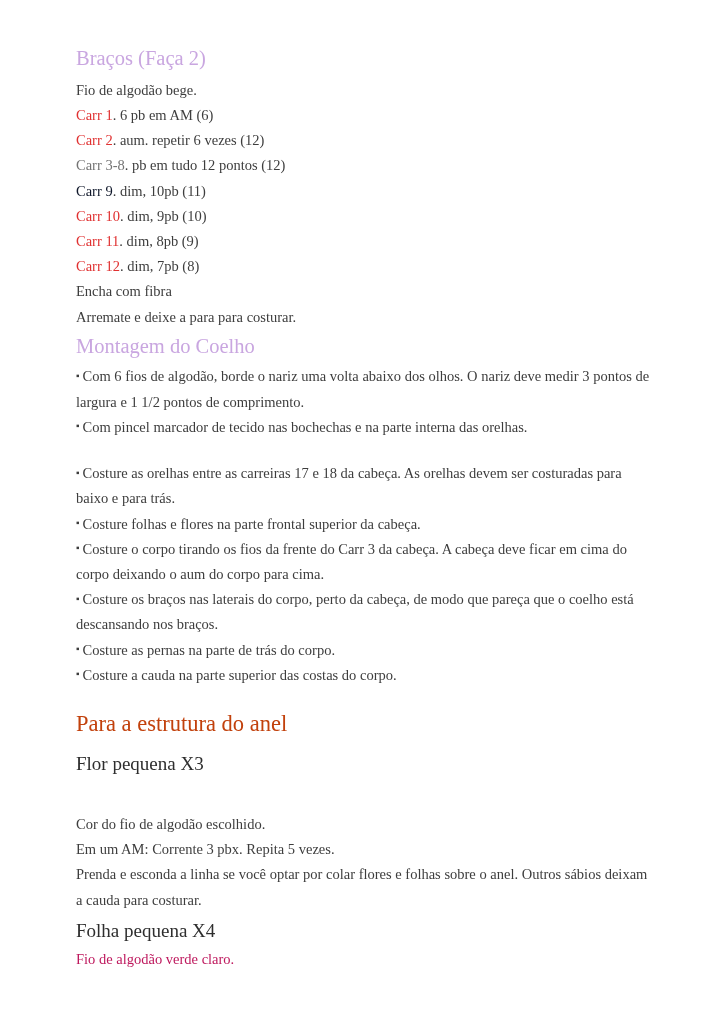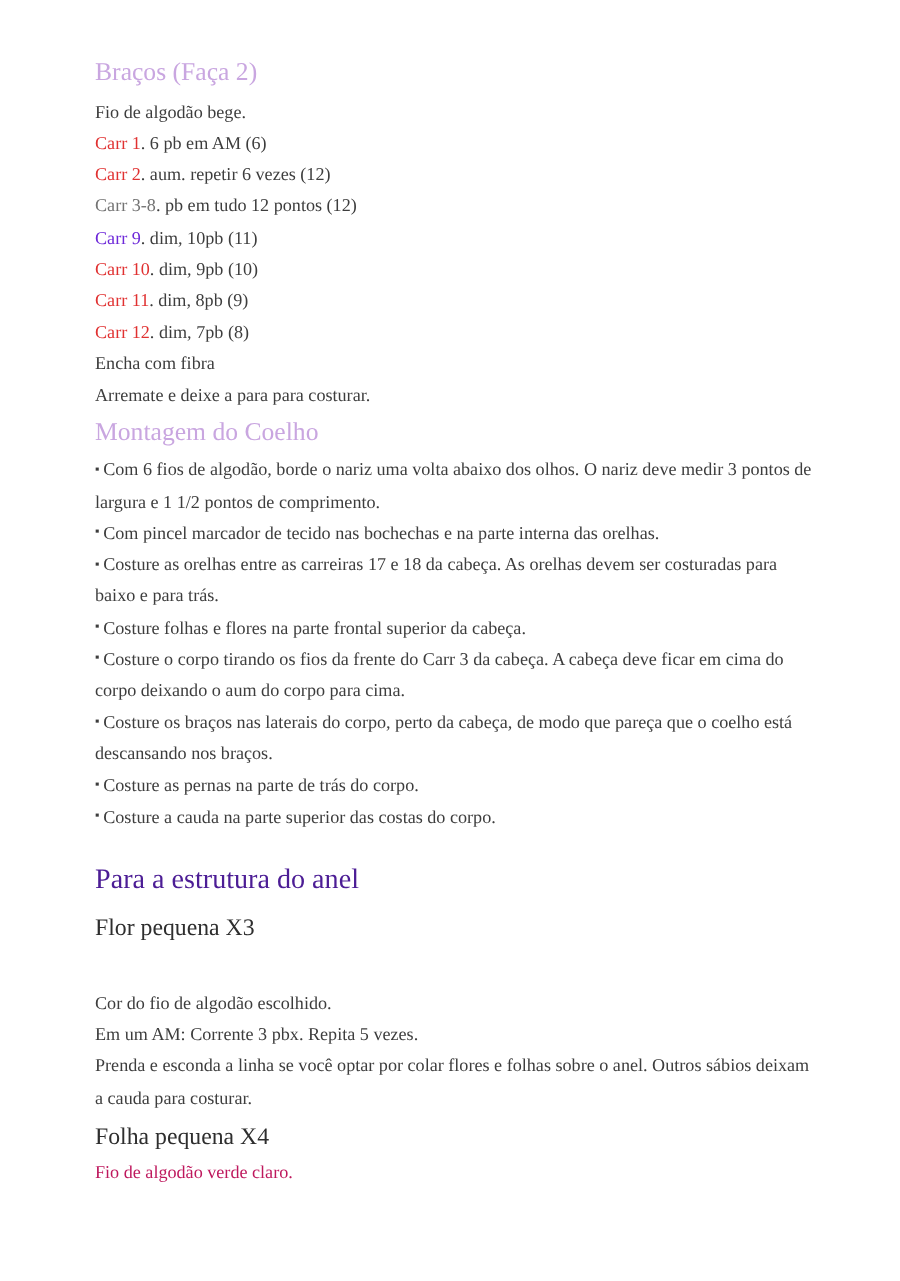--- a/index.html
+++ b/index.html
@@ -97,21 +97,21 @@
     <h2 class="heading heading-1" style="color: rgb(201, 166, 224);">Braços (Faça 2)</h2>
 
     <p class="line" style="color: rgb(61, 61, 61);">Fio de algodão bege.</p>
 
     <p class="line" style="color: rgb(61, 61, 61);"><span class="row-label" style="color: rgb(224, 49, 49);">Carr 1</span><span>. 6 pb em AM (6)</span></p>
 
     <p class="line" style="color: rgb(61, 61, 61);"><span class="row-label" style="color: rgb(224, 49, 49);">Carr 2</span><span>. aum. repetir 6 vezes (12)</span></p>
 
     <p class="line" style="color: rgb(61, 61, 61);"><span class="row-label" style="color: #737373;">Carr 3-8</span><span>. pb em tudo 12 pontos (12)</span></p>
 
-    <p class="line" style="color: rgb(61, 61, 61);"><span class="row-label" style="color: #6d28d9;">Carr 9</span><span>. dim, 10pb (11)</span></p>
+    <p class="line" style="color: rgb(61, 61, 61);"><span class="row-label" style="color: #0f172a;">Carr 9</span><span>. dim, 10pb (11)</span></p>
 
     <p class="line" style="color: rgb(61, 61, 61);"><span class="row-label" style="color: rgb(224, 49, 49);">Carr 10</span><span>. dim, 9pb (10)</span></p>
 
     <p class="line" style="color: rgb(61, 61, 61);"><span class="row-label" style="color: rgb(224, 49, 49);">Carr 11</span><span>. dim, 8pb (9)</span></p>
 
     <p class="line" style="color: rgb(61, 61, 61);"><span class="row-label" style="color: rgb(224, 49, 49);">Carr 12</span><span>. dim, 7pb (8)</span></p>
 
     <p class="line" style="color: rgb(61, 61, 61);">Encha com fibra</p>
 
     <p class="line" style="color: rgb(61, 61, 61);">Arremate e deixe a para para costurar.</p>
@@ -119,36 +119,36 @@
 
   <div class="section">
 
     <h2 class="heading heading-2" style="color: rgb(201, 166, 224);">Montagem do Coelho</h2>
 
 
     <p class="para" style="color: rgb(61, 61, 61);"><span class="bullet-glyph">▪</span><span>Com 6 fios de algodão, borde o nariz uma volta abaixo dos olhos. O nariz deve medir 3 pontos de largura e 1 1/2 pontos de comprimento.</span></p>
 
     <p class="para" style="color: rgb(61, 61, 61);"><span class="bullet-glyph">▪</span><span>Com pincel marcador de tecido nas bochechas e na parte interna das orelhas.</span></p>
 
-    <p class="para" style="color: rgb(61, 61, 61);"><span class="bullet-glyph">▪</span><span>Costure as orelhas entre as carreiras 17 e 18 da cabeça. As orelhas devem ser costuradas para baixo e para trás.</span></p>
+    <p class="para" style="color: rgb(61, 61, 61); margin-top: 21px;"><span class="bullet-glyph">▪</span><span>Costure as orelhas entre as carreiras 17 e 18 da cabeça. As orelhas devem ser costuradas para baixo e para trás.</span></p>
 
     <p class="para" style="color: rgb(61, 61, 61);"><span class="bullet-glyph">▪</span><span>Costure folhas e flores na parte frontal superior da cabeça.</span></p>
 
     <p class="para" style="color: rgb(61, 61, 61);"><span class="bullet-glyph">▪</span><span>Costure o corpo tirando os fios da frente do Carr 3 da cabeça. A cabeça deve ficar em cima do corpo deixando o aum do corpo para cima.</span></p>
 
     <p class="para" style="color: rgb(61, 61, 61);"><span class="bullet-glyph">▪</span><span>Costure os braços nas laterais do corpo, perto da cabeça, de modo que pareça que o coelho está descansando nos braços.</span></p>
 
     <p class="para" style="color: rgb(61, 61, 61);"><span class="bullet-glyph">▪</span><span>Costure as pernas na parte de trás do corpo.</span></p>
 
     <p class="para" style="color: rgb(61, 61, 61);"><span class="bullet-glyph">▪</span><span>Costure a cauda na parte superior das costas do corpo.</span></p>
   </div>
 
   <div class="section">
 
-    <h2 class="heading heading-3" style="color: #4c1d95;">Para a estrutura do anel</h2>
+    <h2 class="heading heading-3" style="color: #c2410c;">Para a estrutura do anel</h2>
 
     <p class="subheading" style="color: rgb(46, 46, 46);">Flor pequena X3</p>
 
     <p class="line" style="color: rgb(61, 61, 61); margin-top: 31px;">Cor do fio de algodão escolhido.</p>
 
     <p class="line" style="color: rgb(61, 61, 61);">Em um AM: Corrente 3 pbx. Repita 5 vezes.</p>
 
     <p class="para" style="color: rgb(61, 61, 61);">Prenda e esconda a linha se você optar por colar flores e folhas sobre o anel. Outros sábios deixam a cauda para costurar.</p>
 
     <p class="subheading" style="color: rgb(46, 46, 46);">Folha pequena X4</p>

